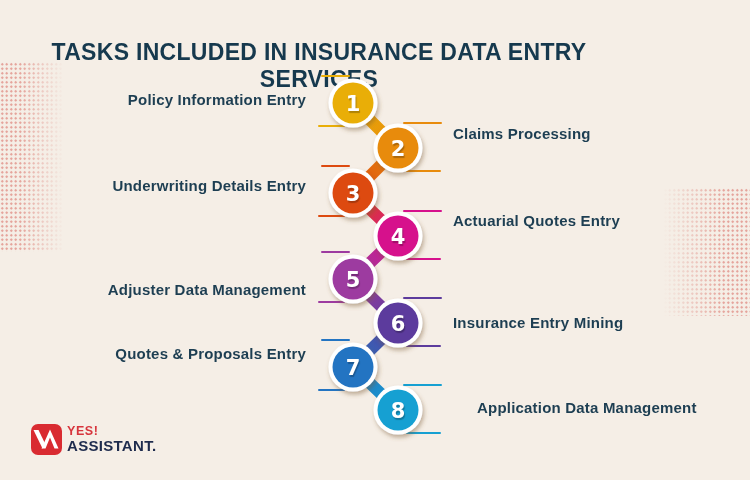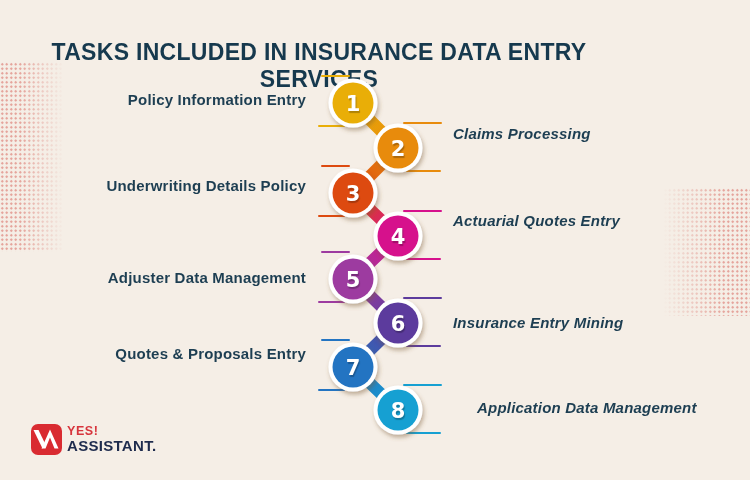--- a/index.html
+++ b/index.html
@@ -29,21 +29,21 @@
     -webkit-mask-image:linear-gradient(to left,#000 30%,transparent 100%);
     mask-image:linear-gradient(to left,#000 30%,transparent 100%);
   }
   #diagram{position:absolute;left:0;top:0;}
   .step-label{
     position:absolute;height:22px;line-height:22px;
     font-size:15px;font-weight:600;letter-spacing:.2px;
     color:#1D3E52;white-space:nowrap;
   }
   .step-label.left{right:444px;text-align:right;}
-  .step-label.right{left:453px;text-align:left;font-style:italic;}
+  .step-label.right{left:453px;text-align:left;}
   #logo{position:absolute;left:31px;top:424px;display:flex;align-items:center;}
   #logo-mark{width:31px;height:31px;display:block;}
   #logo-text{margin-left:5px;display:flex;flex-direction:column;justify-content:center;}
   #logo-yes{
     font-size:12.5px;font-weight:bold;
     color:#D7343C;letter-spacing:.6px;line-height:13px;
   }
   #logo-assistant{
     font-size:15px;font-weight:800;color:#1E2B4D;
     letter-spacing:.3px;line-height:16px;
@@ -158,23 +158,23 @@
         <circle cx="398" cy="410" r="24.5" fill="#FFFFFF" filter="url(#circle-shadow)"></circle>
         <circle cx="398" cy="410" r="20.5" fill="#16A0D2"></circle>
         <text x="398" y="417.5" text-anchor="middle" font-family="&quot;DejaVu Sans&quot;, sans-serif" font-size="21" font-weight="bold" fill="#FFFFFF" style="text-shadow:1px 2px 1px rgba(0,0,0,.25)">8</text>
       </g>
     </g>
 </svg>
 
 <div id="labels">
     <div class="step-label left" style="top: 89px;">Policy Information Entry</div>
     <div class="step-label right" style="top: 123px;">Claims Processing</div>
-    <div class="step-label left" style="top: 175px;">Underwriting Details Policy</div>
+    <div class="step-label left" style="top: 175px;">Underwriting Details Entry</div>
     <div class="step-label right" style="top: 210px;">Actuarial Quotes Entry</div>
-    <div class="step-label left" style="top: 267px;">Adjuster Data Management</div>
+    <div class="step-label left" style="top: 279px;">Adjuster Data Management</div>
     <div class="step-label right" style="top: 312px;">Insurance Entry Mining</div>
     <div class="step-label left" style="top: 343px;">Quotes &amp; Proposals Entry</div>
     <div class="step-label right" style="top: 397px; margin-left: 24px;">Application Data Management</div>
   </div>
 
 <div id="logo">
   <svg id="logo-mark" viewBox="0 0 31 31">
     <rect x="0" y="0" width="31" height="31" rx="7" fill="#D92B31"></rect>
     <polygon points="2.5,6 7.5,6 15,21.5 11.5,24.5" fill="#FFFFFF"></polygon>
     <polygon points="10.5,24.5 19,5.5 27.5,24.5 23.5,24.5 19,13.5 14.5,24.5" fill="#FFFFFF"></polygon>

